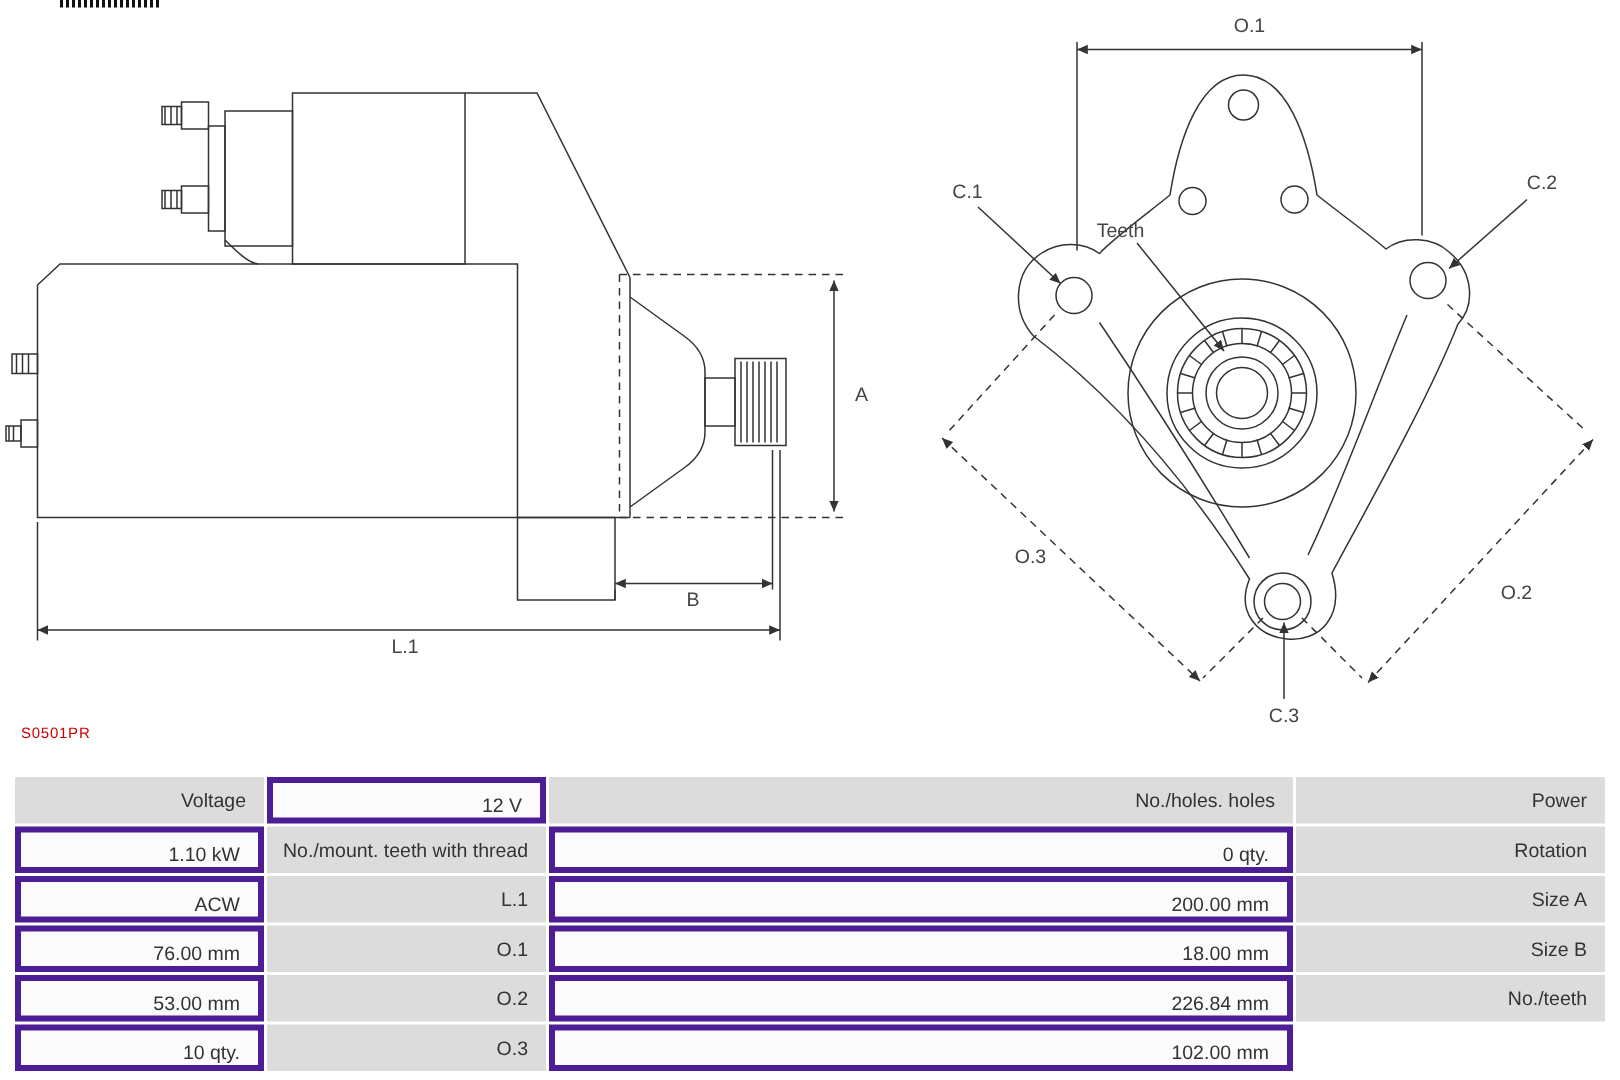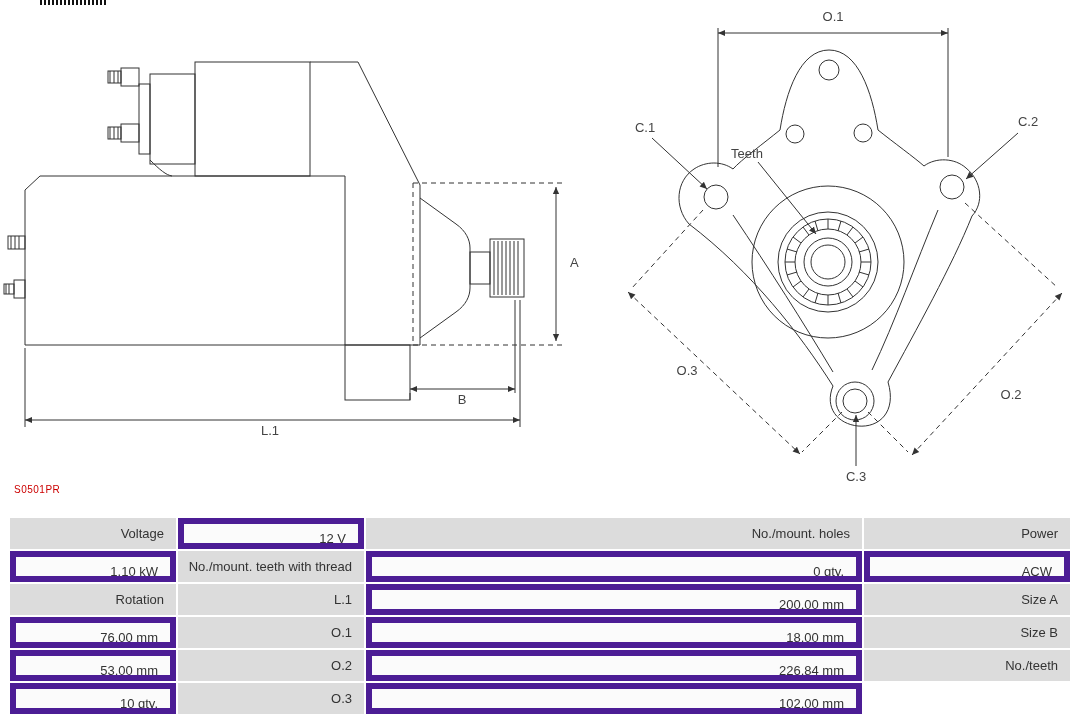--- a/index.html
+++ b/index.html
@@ -13,21 +13,21 @@
     fill:#444; stroke:none; }
   .dash { stroke-dasharray:5 4; }
   .part-number { position:absolute; left:14px; top:484px; color:var(--accent,#cc0000);
     font-size:10px; letter-spacing:.5px; }
   .spec-table { position:absolute; left:10px; top:518px; width:844px;
     display:grid; grid-template-columns:166px 186px 496px 206px; gap:2px; background:#fff; }
   .cell { height:31px; line-height:31px; font-size:13px; color:var(--text,#333);
     text-align:right; padding-right:12px; box-sizing:border-box; white-space:nowrap;
     overflow:hidden; }
   .label-cell { background:var(--label-bg,#dcdcdc); }
-  .value-cell { background:var(--value-bg,#fbfbfb); border:6px solid #4c1d95; line-height:29px; }
+  .value-cell { background:var(--value-bg,#fbfbfb); border:4px solid #4c1d95; line-height:29px; }
 </style>
 </head>
 <body>
 
 <div class="stage">
 
   <div class="barcode"></div>
 
   <svg class="drawing" width="1080" height="512" viewBox="0 0 1080 512">
     <defs>
@@ -149,27 +149,27 @@
       <line class="dash" x1="1062" y1="293" x2="912" y2="455" marker-start="url(#arr)" marker-end="url(#arr)"></line>
       <text x="1011" y="399" text-anchor="middle">O.2</text>
     </g>
   </svg>
 
   <div class="part-number">S0501PR</div>
 
   <div class="spec-table">
       <div class="cell label-cell">Voltage</div>
       <div class="cell value-cell">12 V</div>
-      <div class="cell label-cell">No./mount. holes</div>
+      <div class="cell label-cell">No./holes. holes</div>
       <div class="cell label-cell">Power</div>
       <div class="cell value-cell">1.10 kW</div>
       <div class="cell label-cell">No./mount. teeth with thread</div>
       <div class="cell value-cell">0 qty.</div>
+      <div class="cell label-cell">Rotation</div>
       <div class="cell value-cell">ACW</div>
-      <div class="cell label-cell">Rotation</div>
       <div class="cell label-cell">L.1</div>
       <div class="cell value-cell">200.00 mm</div>
       <div class="cell label-cell">Size A</div>
       <div class="cell value-cell">76.00 mm</div>
       <div class="cell label-cell">O.1</div>
       <div class="cell value-cell">18.00 mm</div>
       <div class="cell label-cell">Size B</div>
       <div class="cell value-cell">53.00 mm</div>
       <div class="cell label-cell">O.2</div>
       <div class="cell value-cell">226.84 mm</div>

